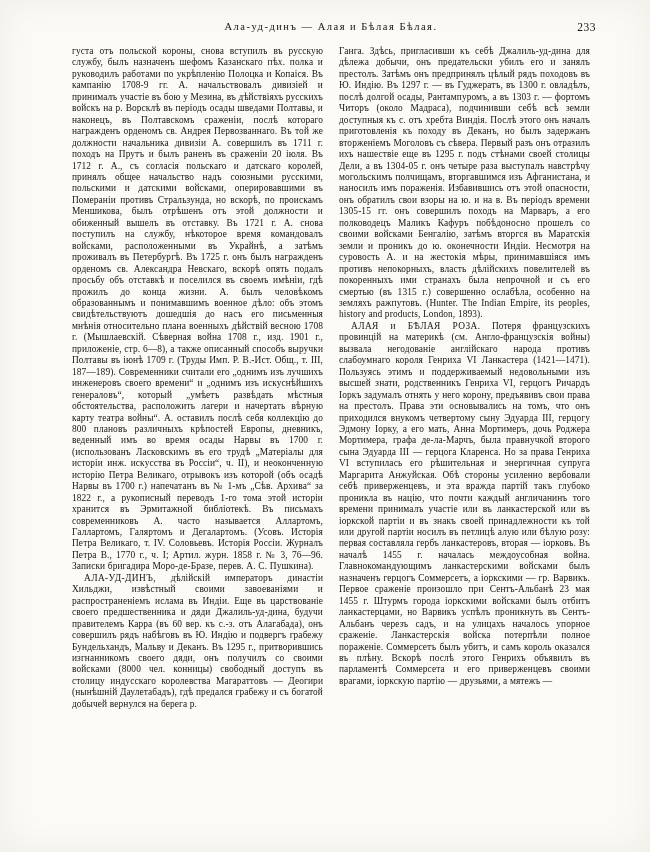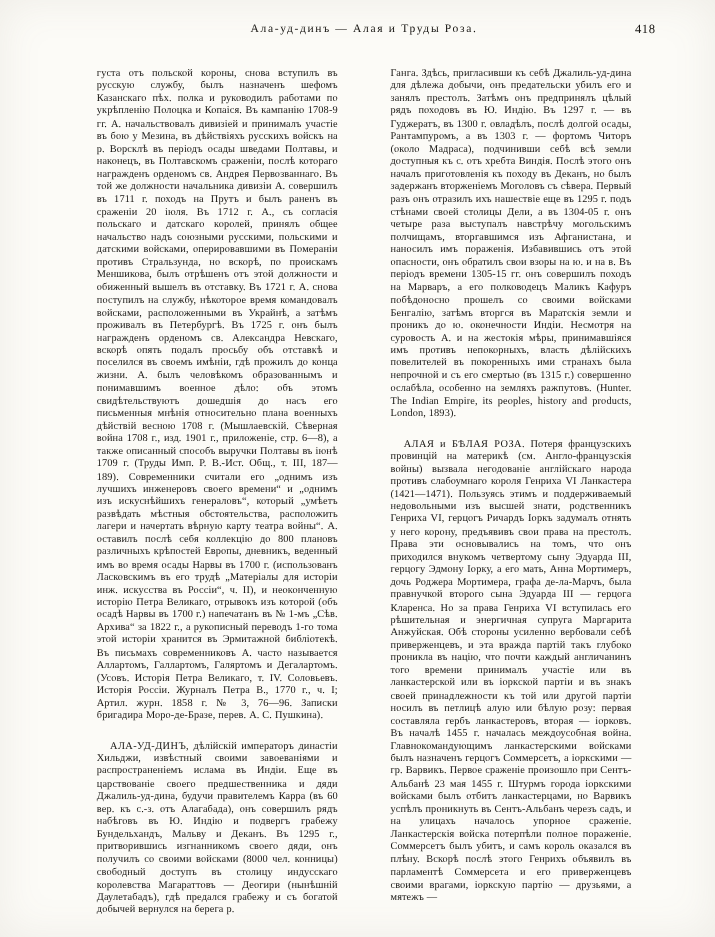--- a/index.html
+++ b/index.html
@@ -45,34 +45,34 @@
   }
   .col {
     flex: 1 1 0;
     overflow: hidden;
     text-align: justify;
     font-size: 9.4px;
     line-height: 11.45px;
     letter-spacing: 0.1px;
     word-spacing: 0.2px;
   }
-  .col p { margin: 16px; }
+  .col p { margin: 0; }
   .col p.article { text-indent: 12px; }
   .col p b.lead {
     font-weight: normal;
     letter-spacing: 0.4px;
   }
 </style>
 </head>
 <body>
 
 <div class="page">
   <div class="runhead">
-    <span class="rtitle">Ала-уд-динъ — Алая и Труды Роза.</span>
-    <span class="pnum">418</span>
+    <span class="rtitle">Ала-уд-динъ — Алая и Бѣлая Бѣлая.</span>
+    <span class="pnum">233</span>
   </div>
   <div class="columns">
     <div class="col">
         <p>густа отъ польской короны, снова вступилъ въ русскую службу, былъ назначенъ шефомъ Казанскаго пѣх. полка и руководилъ работами по укрѣпленію Полоцка и Копаіся. Въ кампанію 1708-9 гг. А. начальствовалъ дивизіей и принималъ участіе въ бою у Мезина, въ дѣйствіяхъ русскихъ войскъ на р. Ворсклѣ въ періодъ осады шведами Полтавы, и наконецъ, въ Полтавскомъ сраженіи, послѣ котораго награжденъ орденомъ св. Андрея Первозваннаго. Въ той же должности начальника дивизіи А. совершилъ въ 1711 г. походъ на Прутъ и былъ раненъ въ сраженіи 20 іюля. Въ 1712 г. А., съ согласія польскаго и датскаго королей, принялъ общее начальство надъ союзными русскими, польскими и датскими войсками, оперировавшими въ Помераніи противъ Стральзунда, но вскорѣ, по проискамъ Меншикова, былъ отрѣшенъ отъ этой должности и обиженный вышелъ въ отставку. Въ 1721 г. А. снова поступилъ на службу, нѣкоторое время командовалъ войсками, расположенными въ Украйнѣ, а затѣмъ проживалъ въ Петербургѣ. Въ 1725 г. онъ былъ награжденъ орденомъ св. Александра Невскаго, вскорѣ опять подалъ просьбу объ отставкѣ и поселился въ своемъ имѣніи, гдѣ прожилъ до конца жизни. А. былъ человѣкомъ образованнымъ и понимавшимъ военное дѣло: объ этомъ свидѣтельствуютъ дошедшія до насъ его письменныя мнѣнія относительно плана военныхъ дѣйствій весною 1708 г. (Мышлаевскій. Сѣверная война 1708 г., изд. 1901 г., приложеніе, стр. 6—8), а также описанный способъ выручки Полтавы въ іюнѣ 1709 г. (Труды Имп. Р. В.-Ист. Общ., т. III, 187—189). Современники считали его „однимъ изъ лучшихъ инженеровъ своего времени“ и „однимъ изъ искуснѣйшихъ генераловъ“, который „умѣетъ развѣдать мѣстныя обстоятельства, расположить лагери и начертать вѣрную карту театра войны“. А. оставилъ послѣ себя коллекцію до 800 плановъ различныхъ крѣпостей Европы, дневникъ, веденный имъ во время осады Нарвы въ 1700 г. (использованъ Ласковскимъ въ его трудѣ „Матеріалы для исторіи инж. искусства въ Россіи“, ч. II), и неоконченную исторію Петра Великаго, отрывокъ изъ которой (объ осадѣ Нарвы въ 1700 г.) напечатанъ въ № 1-мъ „Сѣв. Архива“ за 1822 г., а рукописный переводъ 1-го тома этой исторіи хранится въ Эрмитажной библіотекѣ. Въ письмахъ современниковъ А. часто называется Аллартомъ, Галлартомъ, Галяртомъ и Дегалартомъ. (Усовъ. Исторія Петра Великаго, т. IV. Соловьевъ. Исторія Россіи. Журналъ Петра В., 1770 г., ч. I; Артил. журн. 1858 г. № 3, 76—96. Записки бригадира Моро-де-Бразе, перев. А. С. Пушкина).</p>
         <p class="article"><b class="lead">АЛА-УД-ДИНЪ,</b> дѣлійскій императоръ династіи Хильджи, извѣстный своими завоеваніями и распространеніемъ ислама въ Индіи. Еще въ царствованіе своего предшественника и дяди Джалиль-уд-дина, будучи правителемъ Карра (въ 60 вер. къ с.-з. отъ Алагабада), онъ совершилъ рядъ набѣговъ въ Ю. Индію и подвергъ грабежу Бундельхандъ, Мальву и Деканъ. Въ 1295 г., притворившись изгнанникомъ своего дяди, онъ получилъ со своими войсками (8000 чел. конницы) свободный доступъ въ столицу индусскаго королевства Магараттовъ — Деогири (нынѣшній Даулетабадъ), гдѣ предался грабежу и съ богатой добычей вернулся на берега р.</p>
       </div>
     <div class="col">
         <p>Ганга. Здѣсь, пригласивши къ себѣ Джалиль-уд-дина для дѣлежа добычи, онъ предательски убилъ его и занялъ престолъ. Затѣмъ онъ предпринялъ цѣлый рядъ походовъ въ Ю. Индію. Въ 1297 г. — въ Гуджератъ, въ 1300 г. овладѣлъ, послѣ долгой осады, Рантампуромъ, а въ 1303 г. — фортомъ Читоръ (около Мадраса), подчинивши себѣ всѣ земли доступныя къ с. отъ хребта Виндія. Послѣ этого онъ началъ приготовленія къ походу въ Деканъ, но былъ задержанъ вторженіемъ Моголовъ съ сѣвера. Первый разъ онъ отразилъ ихъ нашествіе еще въ 1295 г. подъ стѣнами своей столицы Дели, а въ 1304-05 г. онъ четыре раза выступалъ навстрѣчу могольскимъ полчищамъ, вторгавшимся изъ Афганистана, и наносилъ имъ пораженія. Избавившись отъ этой опасности, онъ обратилъ свои взоры на ю. и на в. Въ періодъ времени 1305-15 гг. онъ совершилъ походъ на Марваръ, а его полководецъ Маликъ Кафуръ побѣдоносно прошелъ со своими войсками Бенгалію, затѣмъ вторгся въ Маратскія земли и проникъ до ю. оконечности Индіи. Несмотря на суровость А. и на жестокія мѣры, принимавшіяся имъ противъ непокорныхъ, власть дѣлійскихъ повелителей въ покоренныхъ ими странахъ была непрочной и съ его смертью (въ 1315 г.) совершенно ослабѣла, особенно на земляхъ ражпутовъ. (Hunter. The Indian Empire, its peoples, history and products, London, 1893).</p>
         <p class="article"><b class="lead">АЛАЯ и БѢЛАЯ РОЗА.</b> Потеря французскихъ провинцій на материкѣ (см. Англо-французскія войны) вызвала негодованіе англійскаго народа противъ слабоумнаго короля Генриха VI Ланкастера (1421—1471). Пользуясь этимъ и поддерживаемый недовольными изъ высшей знати, родственникъ Генриха VI, герцогъ Ричардъ Іоркъ задумалъ отнять у него корону, предъявивъ свои права на престолъ. Права эти основывались на томъ, что онъ приходился внукомъ четвертому сыну Эдуарда III, герцогу Эдмону Іорку, а его мать, Анна Мортимеръ, дочь Роджера Мортимера, графа де-ла-Марчъ, была правнучкой второго сына Эдуарда III — герцога Кларенса. Но за права Генриха VI вступилась его рѣшительная и энергичная супруга Маргарита Анжуйская. Обѣ стороны усиленно вербовали себѣ приверженцевъ, и эта вражда партій такъ глубоко проникла въ націю, что почти каждый англичанинъ того времени принималъ участіе или въ ланкастерской или въ іоркской партіи и въ знакъ своей принадлежности къ той или другой партіи носилъ въ петлицѣ алую или бѣлую розу: первая составляла гербъ ланкастеровъ, вторая — іорковъ. Въ началѣ 1455 г. началась междоусобная война. Главнокомандующимъ ланкастерскими войсками былъ назначенъ герцогъ Соммерсетъ, а іоркскими — гр. Варвикъ. Первое сраженіе произошло при Сентъ-Альбанѣ 23 мая 1455 г. Штурмъ города іоркскими войсками былъ отбитъ ланкастерцами, но Варвикъ успѣлъ проникнуть въ Сентъ-Альбанъ черезъ садъ, и на улицахъ началось упорное сраженіе. Ланкастерскія войска потерпѣли полное пораженіе. Соммерсетъ былъ убитъ, и самъ король оказался въ плѣну. Вскорѣ послѣ этого Генрихъ объявилъ въ парламентѣ Соммерсета и его приверженцевъ своими врагами, іоркскую партію — друзьями, а мятежъ —</p>
       </div>

